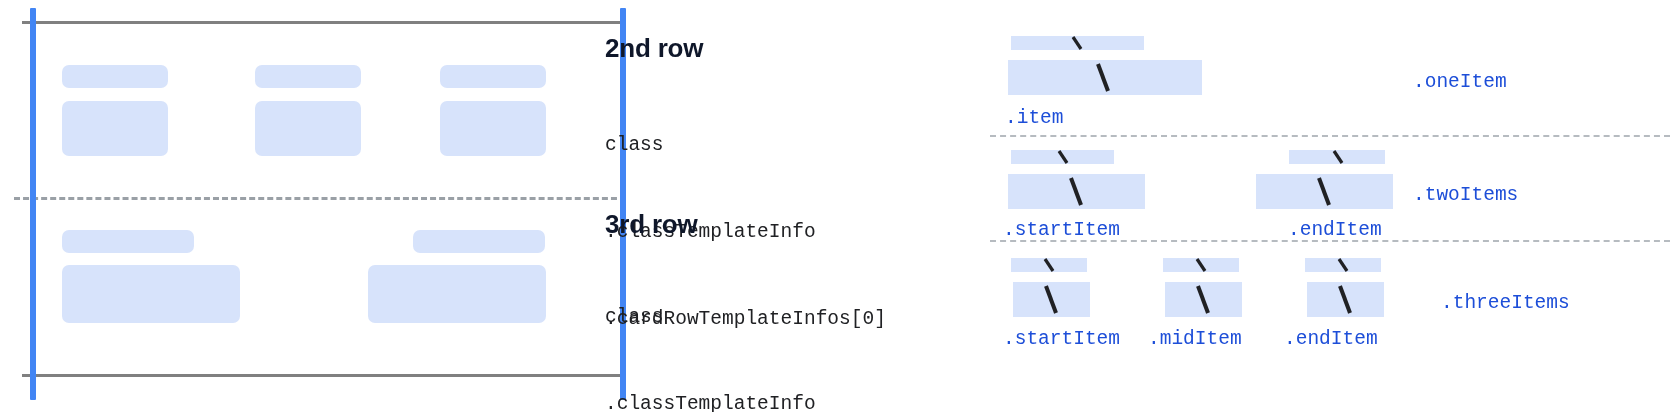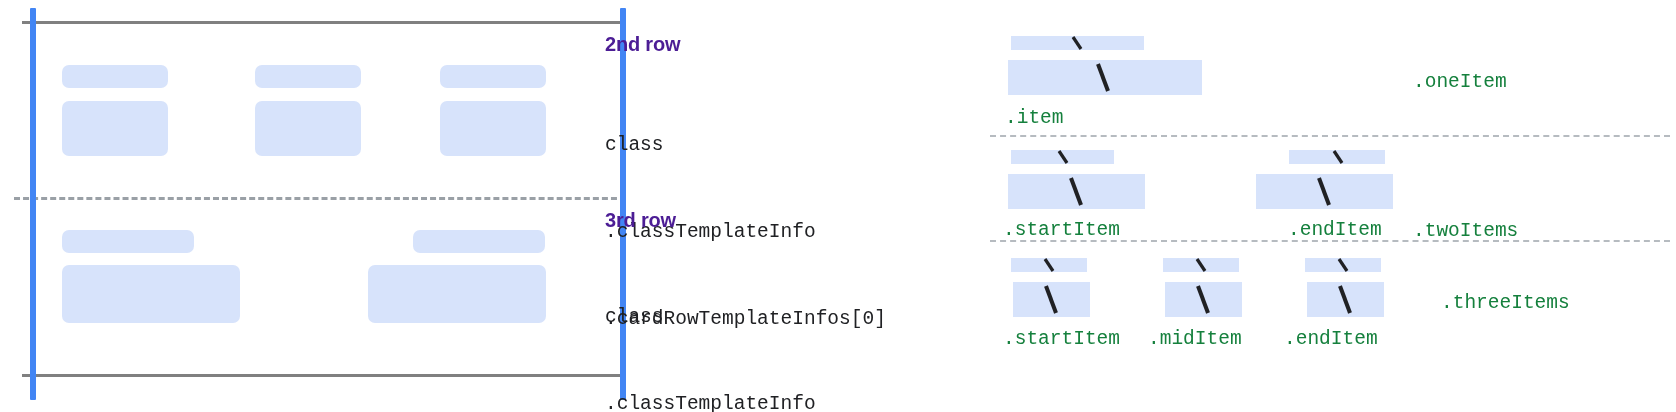--- a/index.html
+++ b/index.html
@@ -43,22 +43,22 @@
     position: absolute;
     background: #d7e3fb;
     border-radius: 7px;
   }
 
   
   .row-head {
     position: absolute;
     font-family: "Liberation Sans", sans-serif;
     font-weight: bold;
-    font-size: 20px;
-    color: #4c1d95;
+    font-size: 26px;
+    color: #0f172a;
     letter-spacing: -0.2px;
     white-space: nowrap;
   }
   .mono-block {
     position: absolute;
     font-family: "Liberation Mono", monospace;
     font-size: 19.5px;
     line-height: 29px;
     color: #202124;
     white-space: pre;
@@ -69,21 +69,21 @@
   .slashbox {
     position: absolute;
     background: #d7e3fb;
     overflow: hidden;
   }
   .slashbox svg { display: block; width: 100%; height: 100%; }
   .mono-lbl {
     position: absolute;
     font-family: "Liberation Mono", monospace;
     font-size: 19.5px;
-    color: #15803d;
+    color: #1d4ed8;
     white-space: nowrap;
   }
 </style>
 </head>
 <body>
 
 <div id="stage">
 
   <div>
 
@@ -169,21 +169,21 @@
           <line x1="53" y1="13" x2="45" y2="1" stroke="#202124" stroke-width="3.2"></line>
         </svg>
       </div>
       <div class="slashbox" style="left:1256px; top:174px; width:137px; height:35px;">
         <svg viewBox="0 0 137 35" preserveAspectRatio="none">
           <line x1="73" y1="31" x2="63" y2="4" stroke="#202124" stroke-width="4"></line>
         </svg>
       </div>
       <div class="mono-lbl" style="left:1288px; top:219px;">.endItem</div>
 
-      <div class="mono-lbl" style="left:1413px; top:184px;margin-top:36px;">.twoItems</div>
+      <div class="mono-lbl" style="left:1413px; top:184px;">.twoItems</div>
       <div class="dotrule" style="left:990px; top:240px; width:680px;"></div>
     </div>
 
     <div>
       <div class="slashbox" style="left:1011px; top:258px; width:76px; height:14px;">
         <svg viewBox="0 0 76 14" preserveAspectRatio="none">
           <line x1="42" y1="13" x2="34" y2="1" stroke="#202124" stroke-width="3.2"></line>
         </svg>
       </div>
       <div class="slashbox" style="left:1013px; top:282px; width:77px; height:35px;">

